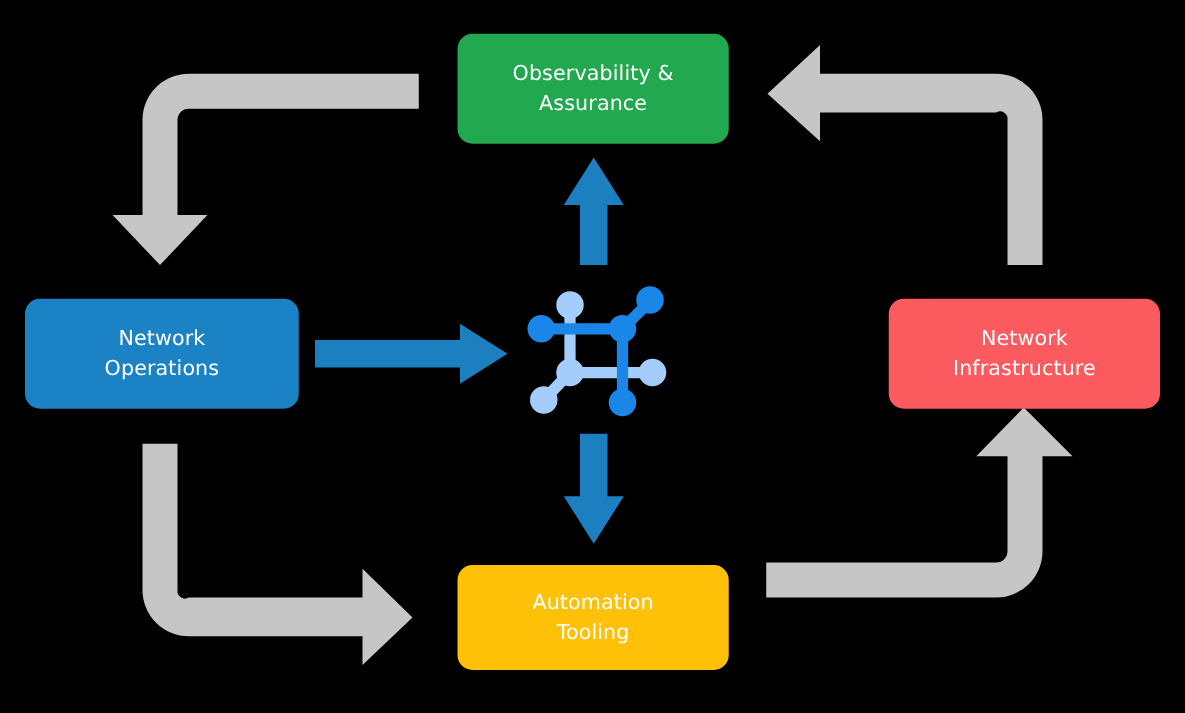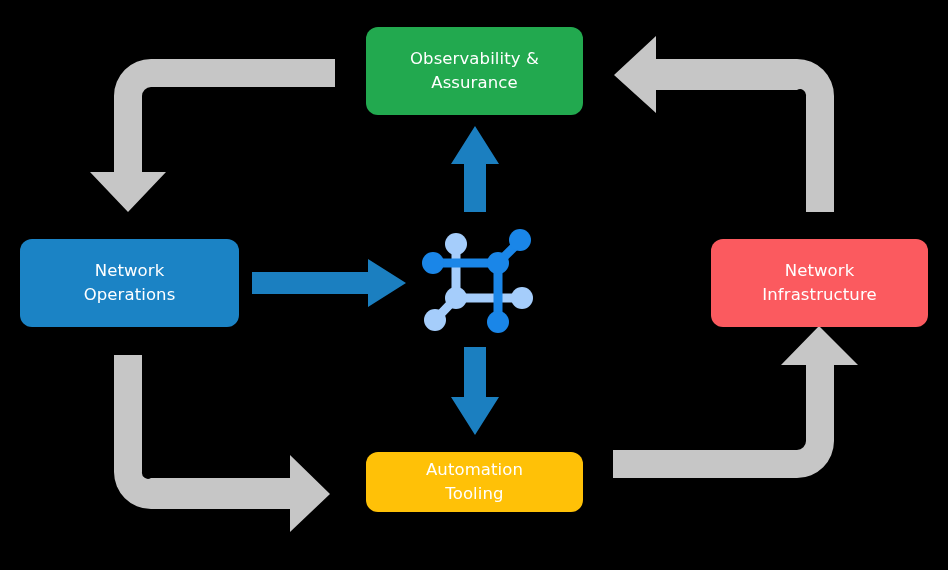--- a/index.html
+++ b/index.html
@@ -40,21 +40,21 @@
   #box-observability {
     left: 366px; top: 27px; width: 217px; height: 88px;
   }
   #box-operations {
     left: 20px; top: 239px; width: 219px; height: 88px;
   }
   #box-infrastructure {
     left: 711px; top: 239px; width: 217px; height: 88px;
   }
   #box-automation {
-    left: 366px; top: 452px; width: 217px; height: 60px;
+    left: 366px; top: 452px; width: 217px; height: 84px;
   }
   .svg-layer {
     position: absolute;
     left: 0; top: 0;
     width: 948px;
     height: 570px;
     pointer-events: none;
   }
   .center-icon {
     position: absolute;

